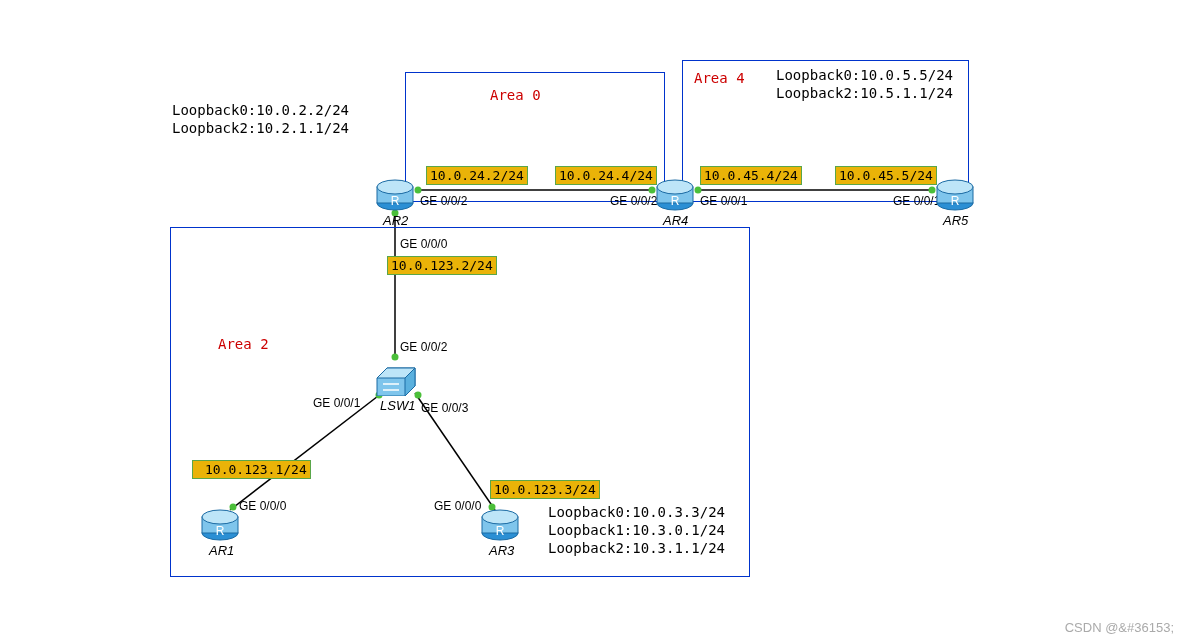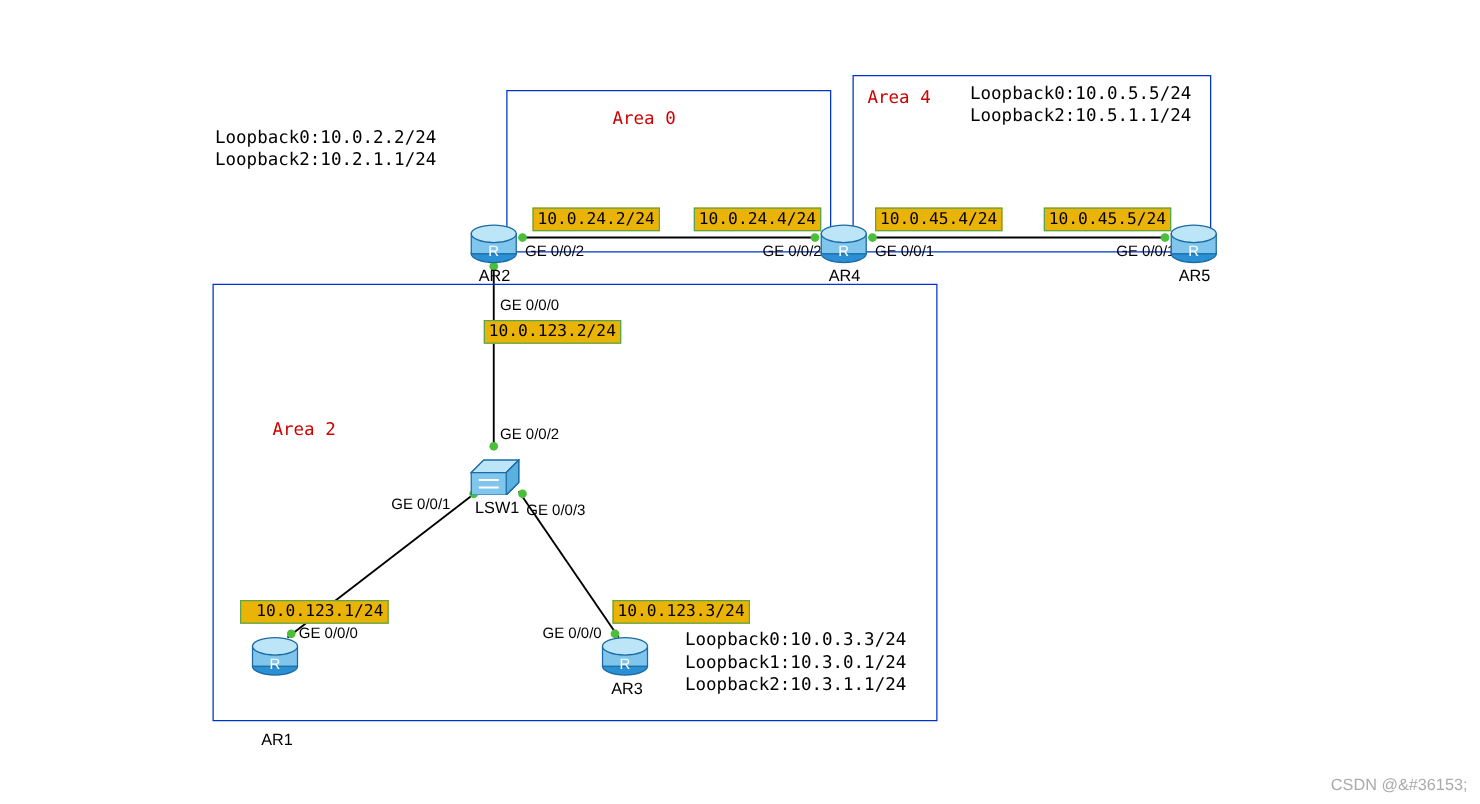--- a/index.html
+++ b/index.html
@@ -36,20 +36,21 @@
   .port-label {
     font-size: 12px;
     color: #000;
     font-family: Arial, sans-serif;
     white-space: nowrap;
   }
   .device-label {
     font-size: 13px;
     color: #000;
     font-family: Arial, sans-serif;
+    font-style: italic;
   }
   .loopback {
     font-family: "Consolas", monospace;
     font-size: 14px;
     color: #000;
     line-height: 1.3;
     white-space: nowrap;
   }
   .router-icon {
     width: 40px;
@@ -126,21 +127,21 @@
   <div>Loopback0:10.0.3.3/24</div>
   <div>Loopback1:10.3.0.1/24</div>
   <div>Loopback2:10.3.1.1/24</div>
 </div>
 
 <div class="abs ip-label" style="left:426px; top:166px;">10.0.24.2/24</div>
 <div class="abs ip-label" style="left:555px; top:166px;">10.0.24.4/24</div>
 <div class="abs ip-label" style="left:700px; top:166px;">10.0.45.4/24</div>
 <div class="abs ip-label" style="left:835px; top:166px;">10.0.45.5/24</div>
 <div class="abs ip-label" style="left:387px; top:256px;">10.0.123.2/24</div>
-<div class="abs ip-label" style="left:192px; top:480px;padding-left:12px;">10.0.123.1/24</div>
+<div class="abs ip-label" style="left:192px; top:460px;padding-left:12px;">10.0.123.1/24</div>
 <div class="abs ip-label" style="left:490px; top:480px;">10.0.123.3/24</div>
 
 <div class="abs port-label" style="left:420px; top:194px;">GE 0/0/2</div>
 <div class="abs port-label" style="left:610px; top:194px;">GE 0/0/2</div>
 <div class="abs port-label" style="left:700px; top:194px;">GE 0/0/1</div>
 <div class="abs port-label" style="left:893px; top:194px;">GE 0/0/1</div>
 <div class="abs port-label" style="left:400px; top:237px;">GE 0/0/0</div>
 <div class="abs port-label" style="left:400px; top:340px;">GE 0/0/2</div>
 <div class="abs port-label" style="left:313px; top:396px;">GE 0/0/1</div>
 <div class="abs port-label" style="left:421px; top:401px;">GE 0/0/3</div>
@@ -189,21 +190,21 @@
 <div class="abs device-label" style="left:380px; top:398px;">LSW1</div>
 
 <div class="abs" style="left:200px; top:505px;">
   <svg class="router-icon" viewBox="0 0 40 36">
     <ellipse cx="20" cy="28" rx="18" ry="7" fill="#2b8fd4" stroke="#1a6aa3"></ellipse>
     <rect x="2" y="12" width="36" height="16" fill="#7fc5ec" stroke="#1a6aa3"></rect>
     <ellipse cx="20" cy="12" rx="18" ry="7" fill="#bde5f8" stroke="#1a6aa3"></ellipse>
     <text x="20" y="30" text-anchor="middle" font-size="12" fill="#fff" font-family="Arial">R</text>
   </svg>
 </div>
-<div class="abs device-label" style="left:209px; top:543px;margin-top:41px;">AR1</div>
+<div class="abs device-label" style="left:209px; top:543px;">AR1</div>
 
 <div class="abs" style="left:480px; top:505px;">
   <svg class="router-icon" viewBox="0 0 40 36">
     <ellipse cx="20" cy="28" rx="18" ry="7" fill="#2b8fd4" stroke="#1a6aa3"></ellipse>
     <rect x="2" y="12" width="36" height="16" fill="#7fc5ec" stroke="#1a6aa3"></rect>
     <ellipse cx="20" cy="12" rx="18" ry="7" fill="#bde5f8" stroke="#1a6aa3"></ellipse>
     <text x="20" y="30" text-anchor="middle" font-size="12" fill="#fff" font-family="Arial">R</text>
   </svg>
 </div>
 <div class="abs device-label" style="left:489px; top:543px;">AR3</div>

